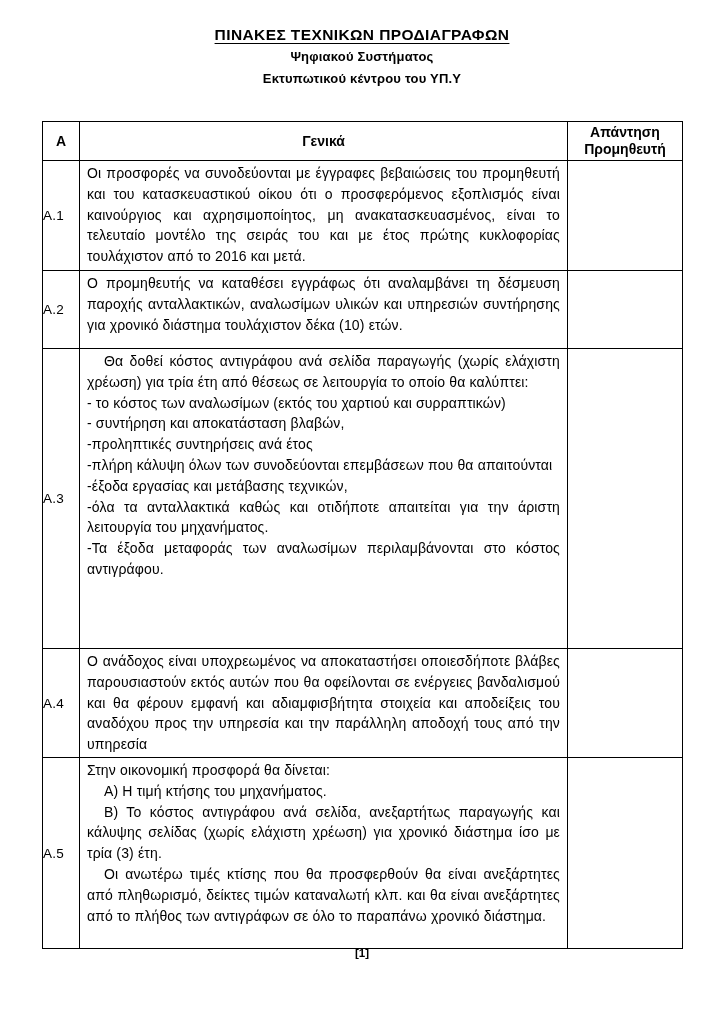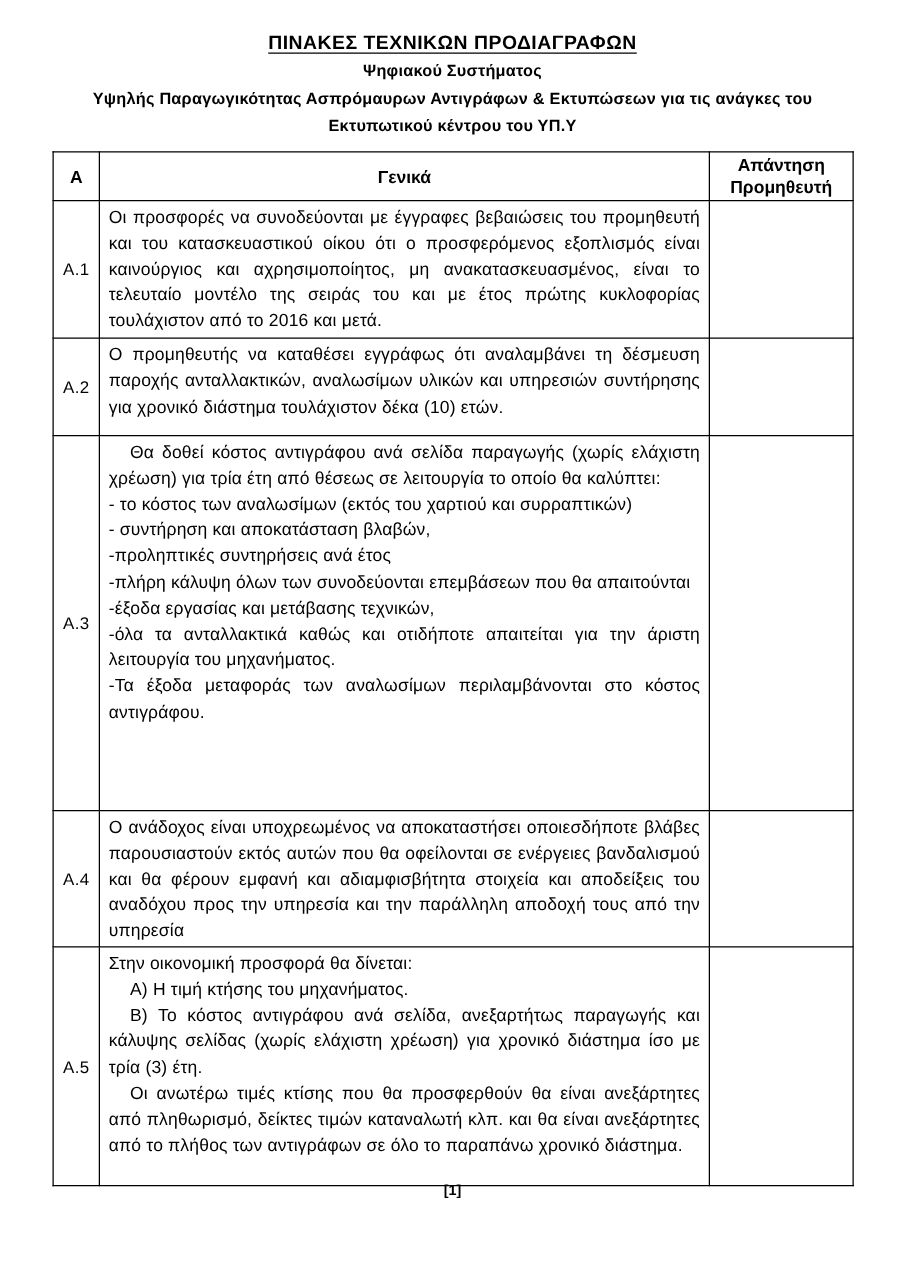--- a/index.html
+++ b/index.html
@@ -49,21 +49,21 @@
   .col-ans  { width:115px; }
   .spec th {
     height:36px;
     font-weight:bold;
     text-align:center;
     vertical-align:middle;
     line-height:17px;
     padding:1px 2px;
   }
   td.cell-id {
-    text-align:center;
+    text-align:left;
     vertical-align:middle;
     font-size:13.5px;
     letter-spacing:0.3px;
   }
   td.cell-main {
     vertical-align:top;
     padding:2px 7px 2px 7px;
     line-height:20.8px;
     letter-spacing:0.15px;
   }
@@ -86,21 +86,20 @@
   }
 </style>
 </head>
 <body>
 
 <div class="page">
 
   <div class="doc-header">
     <span class="doc-title">ΠΙΝΑΚΕΣ ΤΕΧΝΙΚΩΝ ΠΡΟΔΙΑΓΡΑΦΩΝ</span>
     <div class="doc-sub">Ψηφιακού Συστήματος</div>
-    <div class="doc-sub">Υψηλής Παραγωγικότητας Ασπρόμαυρων Αντιγράφων &amp; Εκτυπώσεων για τις ανάγκες του</div>
     <div class="doc-sub">Εκτυπωτικού κέντρου του ΥΠ.Υ</div>
   </div>
 
   <table class="spec">
     <colgroup>
       <col class="col-id">
         <col class="col-main">
         <col class="col-ans">
     </colgroup>
     <thead>

